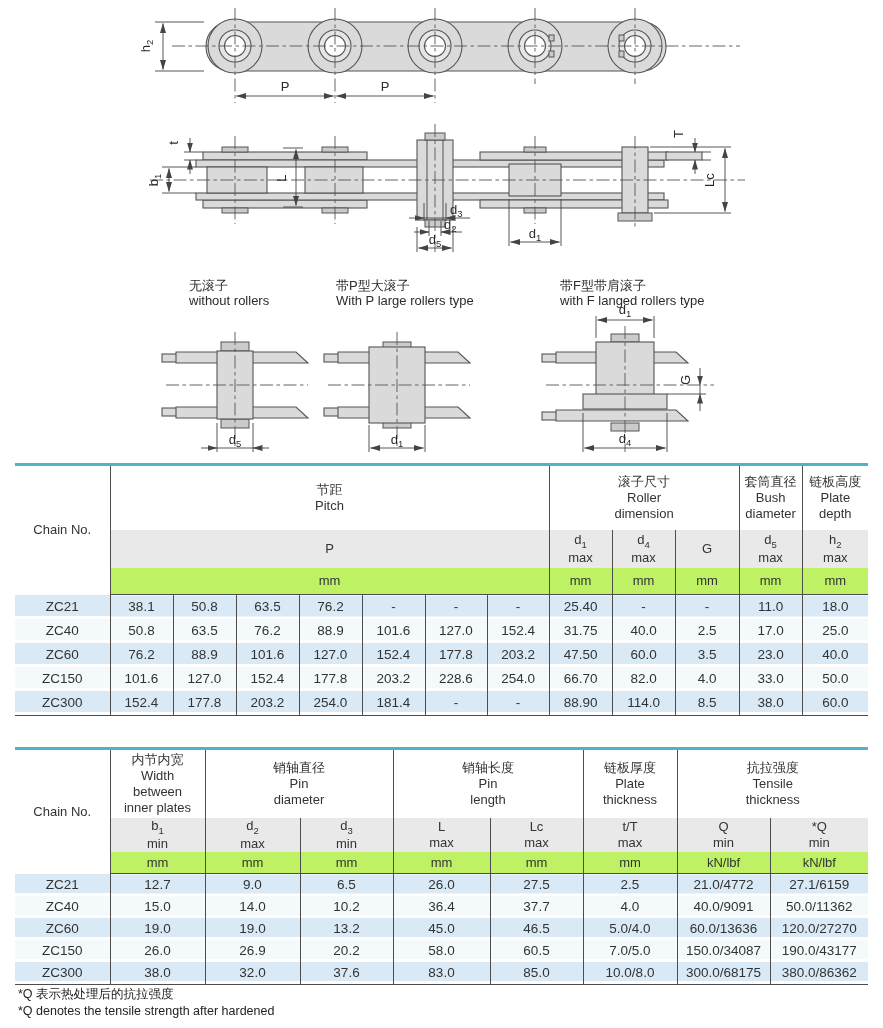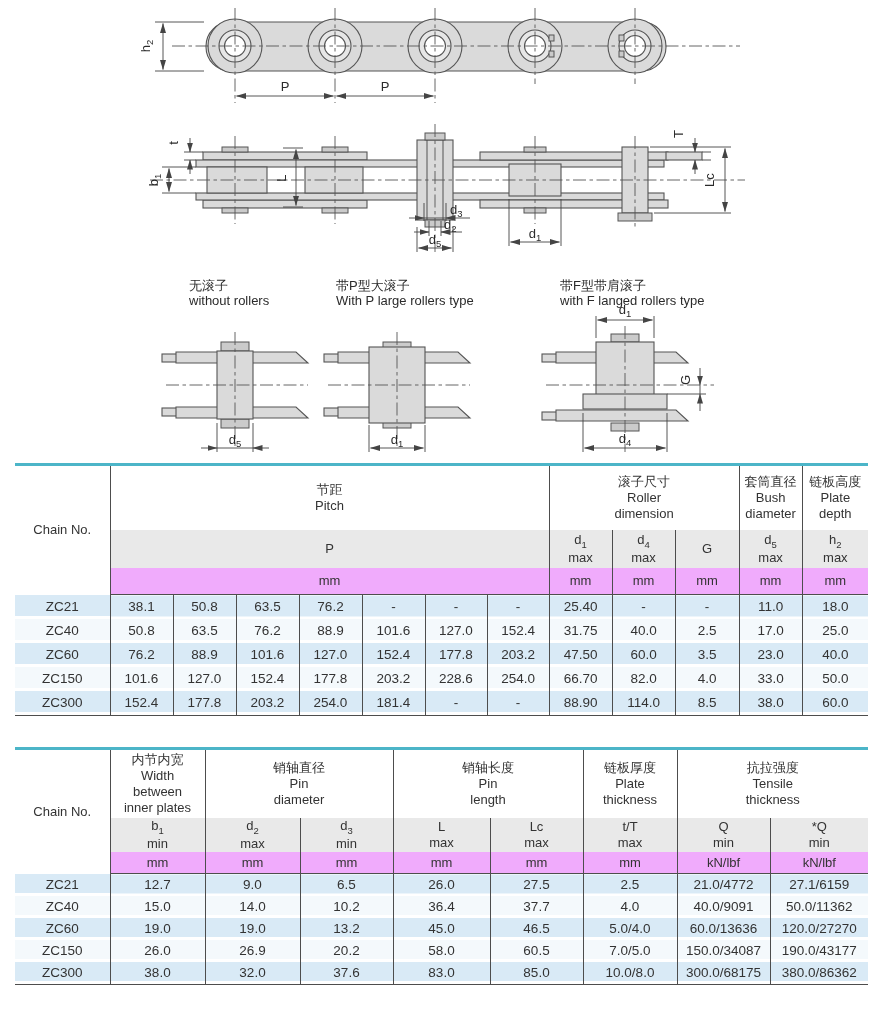--- a/index.html
+++ b/index.html
@@ -26,21 +26,21 @@
                font-size:13px; color:#333; }
   table.spec th, table.spec td { text-align:center; vertical-align:middle;
                font-weight:normal; padding:0; line-height:1.22; }
   .vr { border-right:1px solid #4d4d4d; }
   tr.grp th { background:#fff; }
   .t1 tr.grp th { height:64px; }
   .t2 tr.grp th { height:68px; }
   tr.gray td { background:#e9e9e9; }
   .t1 tr.gray td { height:38px; }
   .t2 tr.gray td { height:24px; }
-  tr.mm td { background:#f0abfc; border-bottom:1px solid #4d4d4d; }
+  tr.mm td { background:#bef264; border-bottom:1px solid #4d4d4d; }
   .t1 tr.mm td { height:26px; }
   .t2 tr.mm td { height:21px; }
   sub { font-size:9.5px; }
   table.spec tbody td { font-size:13.5px; }
   .t1 tbody td { height:24px; }
   .t2 tbody td { height:22px; }
   table.spec tbody td:not(:last-child) { border-right:1px solid #4d4d4d; }
   table.spec tbody tr:last-child td { border-bottom:1px solid #4d4d4d; }
   tr.r-blue  td { background:linear-gradient(to bottom,#d9eaf6 calc(100% - 3px),#ffffff calc(100% - 3px)); }
   tr.r-light td { background:linear-gradient(to bottom,#f4f9fc calc(100% - 3px),#ffffff calc(100% - 3px)); }
@@ -521,14 +521,18 @@
           <td>37.6</td>
           <td>83.0</td>
           <td>85.0</td>
           <td>10.0/8.0</td>
           <td>300.0/68175</td>
           <td>380.0/86362</td>
         </tr>
       </tbody>
   </table>
 
+  <div id="footnote">
+    <div>*Q 表示热处理后的抗拉强度</div>
+    <div>*Q denotes the tensile strength after hardened</div>
+  </div>
 
 </div>
 
 </body></html>

